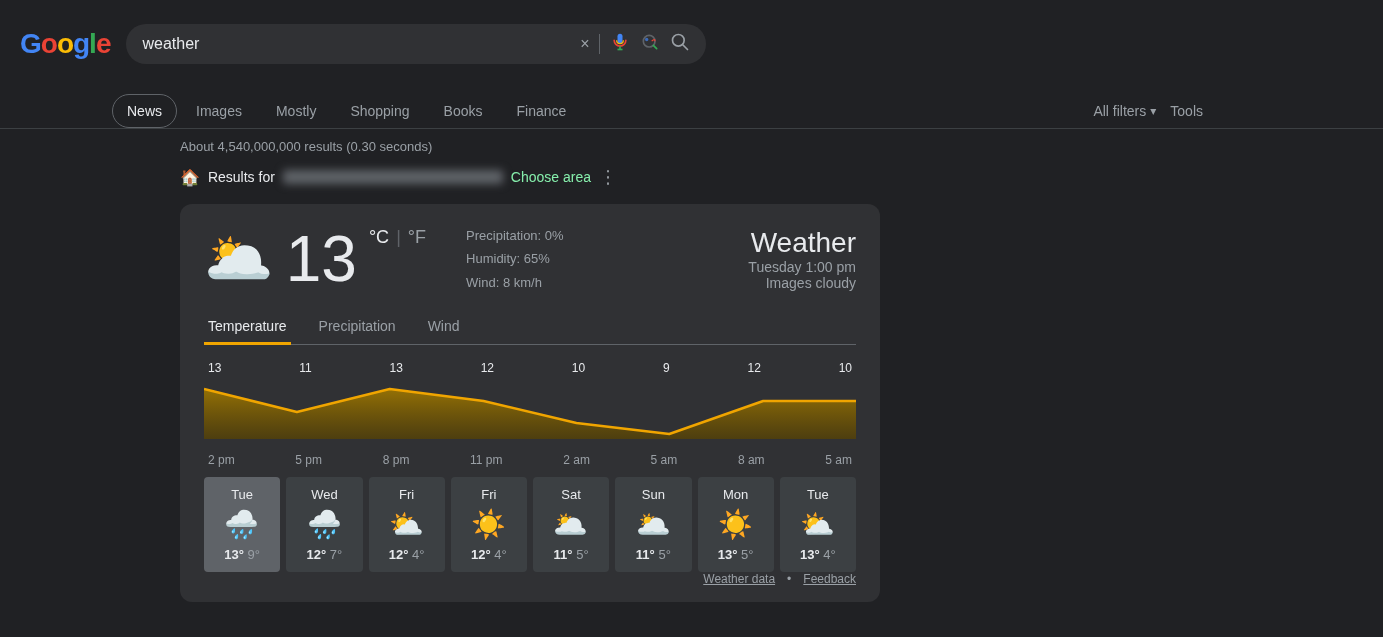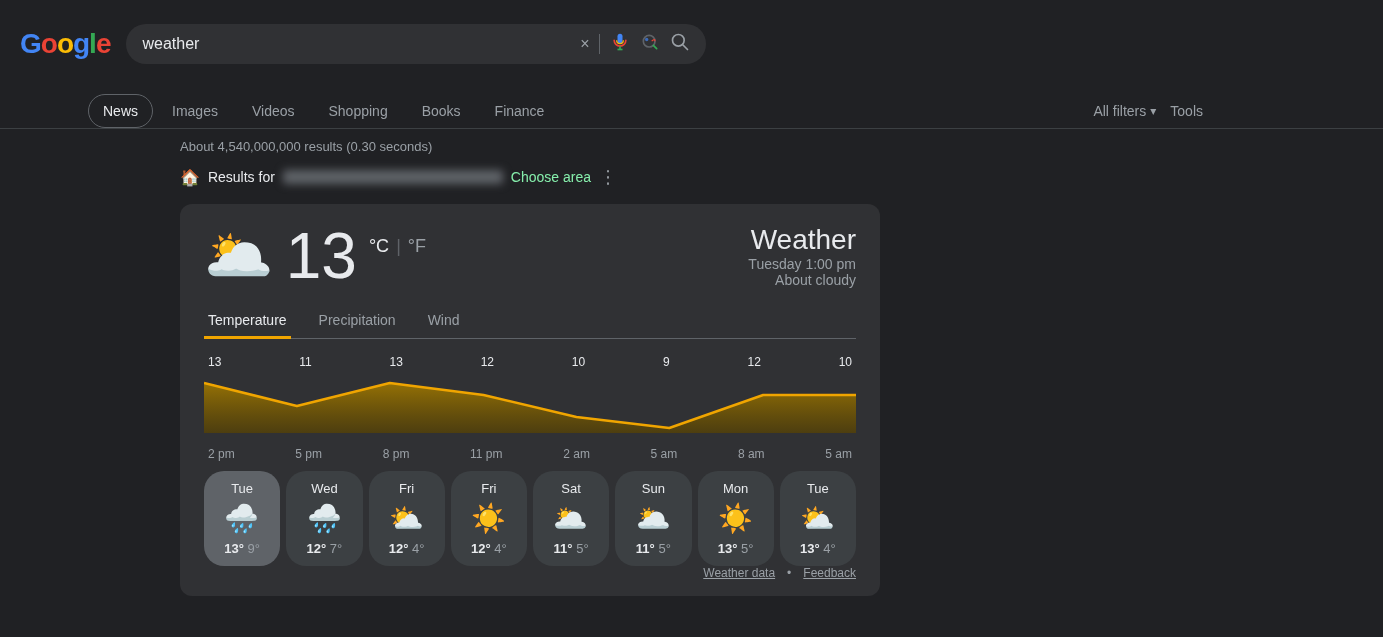--- a/index.html
+++ b/index.html
@@ -57,21 +57,21 @@
     .divider-v {
       width: 1px;
       height: 20px;
       background: #5f6368;
     }
 
     
     .nav-tabs {
       display: flex;
       align-items: center;
-      padding: 6px 180px 0 88px;
+      padding: 6px 180px 0 112px;
       border-bottom: 1px solid #3c4043;
       gap: 4px;
     }
     .nav-tab {
       padding: 8px 14px;
       border-radius: 20px;
       font-size: 14px;
       cursor: pointer;
       color: #9aa0a6;
       border: 1px solid transparent;
@@ -152,21 +152,20 @@
       font-size: 64px;
       font-weight: 300;
       color: #e8eaed;
       line-height: 1;
     }
 
     .temp-unit {
       font-size: 18px;
       color: #9aa0a6;
       align-self: flex-start;
-      margin-top: 12px;
     }
 
     .weather-details {
       font-size: 13px;
       color: #9aa0a6;
       line-height: 1.8;
     }
 
     .weather-right {
       margin-left: auto;
@@ -230,21 +229,21 @@
 
     
     .day-forecast {
       display: flex;
       gap: 6px;
       margin-top: 10px;
     }
     .day-card {
       flex: 1;
       background: #3c4043;
-      border-radius: 20px;
+      border-radius: 4px;
       padding: 10px 8px;
       text-align: center;
       font-size: 12px;
     }
     .day-card.active {
       background: #5f6368;
     }
     .day-name {
       font-size: 13px;
       font-weight: 500;
@@ -307,21 +306,21 @@
           <line x1="15" y1="15" x2="21" y2="21" stroke="#9aa0a6" stroke-width="2" stroke-linecap="round"></line>
         </svg>
       </span>
     </div>
   </div>
 </div>
 
 <div class="nav-tabs">
   <div class="nav-tab active">News</div>
   <div class="nav-tab">Images</div>
-  <div class="nav-tab">Videos</div>
+  <div class="nav-tab">Mostly</div>
   <div class="nav-tab">Shopping</div>
   <div class="nav-tab">Books</div>
   <div class="nav-tab">Finance</div>
   <div class="nav-right">
     <div class="all-filters">
       <span>All filters</span>
       <span style="font-size:12px;">▾</span>
     </div>
     <span>Tools</span>
   </div>
@@ -344,24 +343,29 @@
   <div class="weather-top">
     <div class="weather-main">
       <div class="weather-icon-large">🌥️</div>
       <div class="temp-display">13</div>
       <div class="temp-unit">
         <span style="cursor:pointer; color:#e8eaed;">°C</span>
         <span style="color:#5f6368; margin: 0 2px;">|</span>
         <span style="cursor:pointer; color:#9aa0a6;">°F</span>
       </div>
     </div>
+    <div class="weather-details">
+      <div>Precipitation: 0%</div>
+      <div>Humidity: 65%</div>
+      <div>Wind: 8 km/h</div>
+    </div>
     <div class="weather-right">
       <div class="weather-title">Weather</div>
       <div class="weather-subtitle">Tuesday 1:00 pm</div>
-      <div class="weather-subtitle">About cloudy</div>
+      <div class="weather-subtitle">Images cloudy</div>
     </div>
   </div>
 
   <div class="weather-tabs">
     <div class="weather-tab active">Temperature</div>
     <div class="weather-tab">Precipitation</div>
     <div class="weather-tab">Wind</div>
   </div>
 
   <div class="chart-area">

